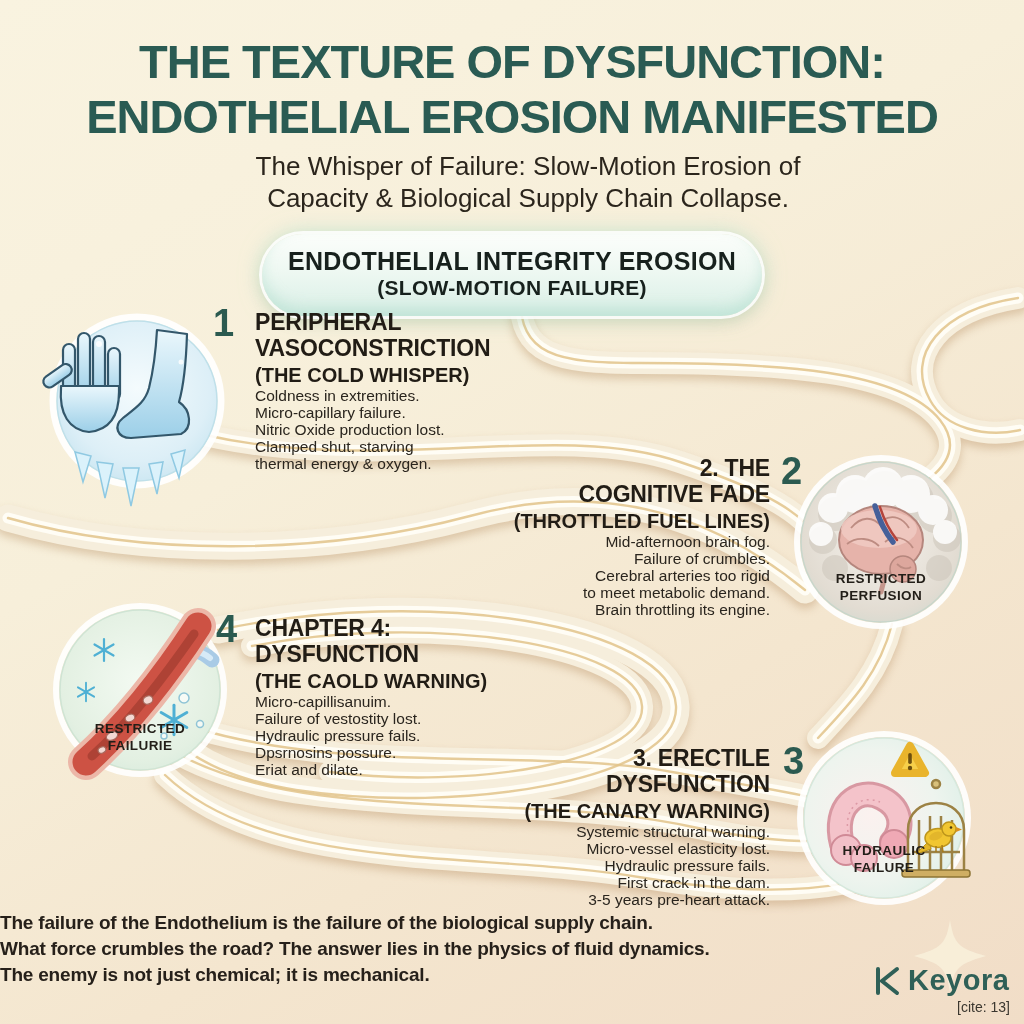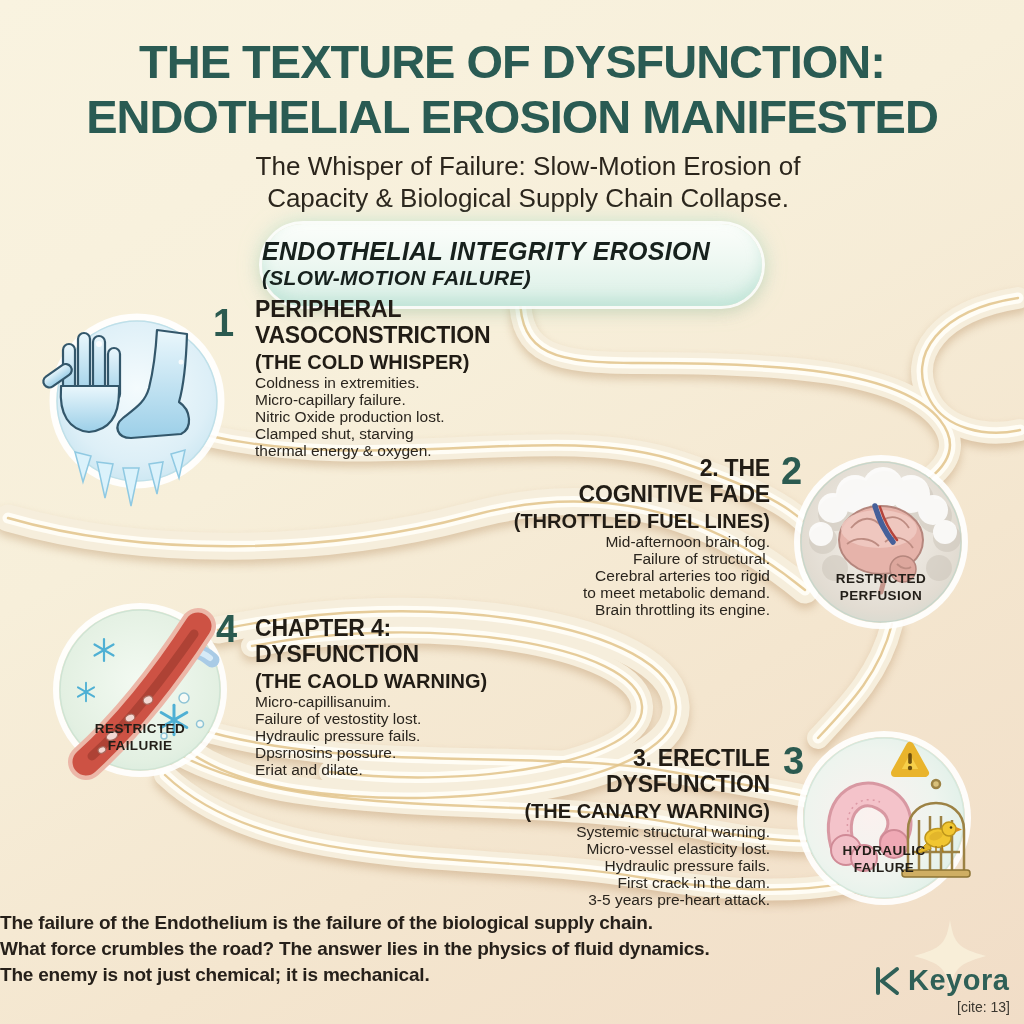--- a/index.html
+++ b/index.html
@@ -7,25 +7,25 @@
        font-family:"Liberation Sans","DejaVu Sans",sans-serif;
        background:linear-gradient(150deg,#f9f3e0 0%,#f7efda 38%,#f4e6cf 68%,#f1ddc7 100%);}
   .abs{position:absolute;}
   
   .main-title{top:34px;left:0;width:1024px;text-align:center;
       font-size:47px;font-weight:700;letter-spacing:-1px;line-height:55px;
       color:var(--title_teal,#2a5b53);}
   .sub-title{top:150px;left:0;width:1024px;text-align:center;
       font-size:26px;font-weight:400;line-height:32px;color:#2b251c;padding-left:16px;}
   
-  .pill{left:262px;top:224px;width:500px;height:82px;border-radius:41px;
+  .pill{left:262px;top:234px;width:500px;height:82px;border-radius:41px;
       background:linear-gradient(180deg,#fcfefb 0%,#eef8f2 45%,var(--pill_mint,#d9efe6) 100%);
       box-shadow:0 0 0 3px rgba(255,255,255,.85),0 0 22px rgba(150,220,200,.6),
                  0 6px 14px rgba(180,150,105,.25), inset 0 -8px 14px rgba(150,210,190,.35);
-      text-align:left;color:#17211d;font-style:italic;}
+      text-align:center;color:#17211d;}
   .pill .l1{margin-top:13px;font-size:25px;font-weight:700;letter-spacing:.3px;}
   .pill .l2{font-size:21px;font-weight:700;letter-spacing:.3px;}
   
   svg.tubes{left:0;top:0;}
   .t-base{stroke:#f6eedc;stroke-width:22;fill:none;stroke-linecap:round;}
   .t-wide{stroke-width:27;}
   .t-hi{stroke:#fffdf6;stroke-width:11;fill:none;stroke-linecap:round;opacity:.95;}
   .t-gold{stroke:var(--tube_gold,#e2c389);stroke-width:2.4;fill:none;stroke-linecap:round;opacity:.85;}
   .shadowed{filter:drop-shadow(0 5px 4px rgba(178,138,92,.38));}
   
@@ -292,41 +292,41 @@
 <div class="abs badge" style="left:60px;top:720px;">
   <div>RESTRICTED</div>
   <div>FAILURIE</div>
 </div>
 <div class="abs badge" style="left:804px;top:842px;">
   <div>HYDRAULIC</div>
   <div>FAILURE</div>
 </div>
 
 <div class="abs num" style="left:213px;top:304px;">1</div>
-<div class="abs sec" style="left:255px;top:296px;width:310px;">
+<div class="abs sec" style="left:255px;top:309px;width:310px;">
   <div class="t-line">PERIPHERAL</div>
   <div class="t-line">VASOCONSTRICTION</div>
   <div class="sec-sub">(THE COLD WHISPER)</div>
   <div class="sec-body">
     <div>Coldness in extremities.</div>
     <div>Micro-capillary failure.</div>
     <div>Nitric Oxide production lost.</div>
     <div>Clamped shut, starving</div>
     <div>thermal energy &amp; oxygen.</div>
   </div>
 </div>
 
 <div class="abs num" style="left:781px;top:452px;">2</div>
 <div class="abs sec right" style="right:254px;top:455px;width:330px;">
   <div class="t-line">2. THE</div>
   <div class="t-line">COGNITIVE FADE</div>
   <div class="sec-sub">(THROTTLED FUEL LINES)</div>
   <div class="sec-body">
     <div>Mid-afternoon brain fog.</div>
-    <div>Failure of structural.</div>
+    <div>Failure of crumbles.</div>
     <div>Cerebral arteries too rigid</div>
     <div>to meet metabolic demand.</div>
     <div>Brain throttling its engine.</div>
   </div>
 </div>
 
 <div class="abs num" style="left:216px;top:610px;">4</div>
 <div class="abs sec" style="left:255px;top:615px;width:310px;">
   <div class="t-line">CHAPTER 4:</div>
   <div class="t-line">DYSFUNCTION</div>

